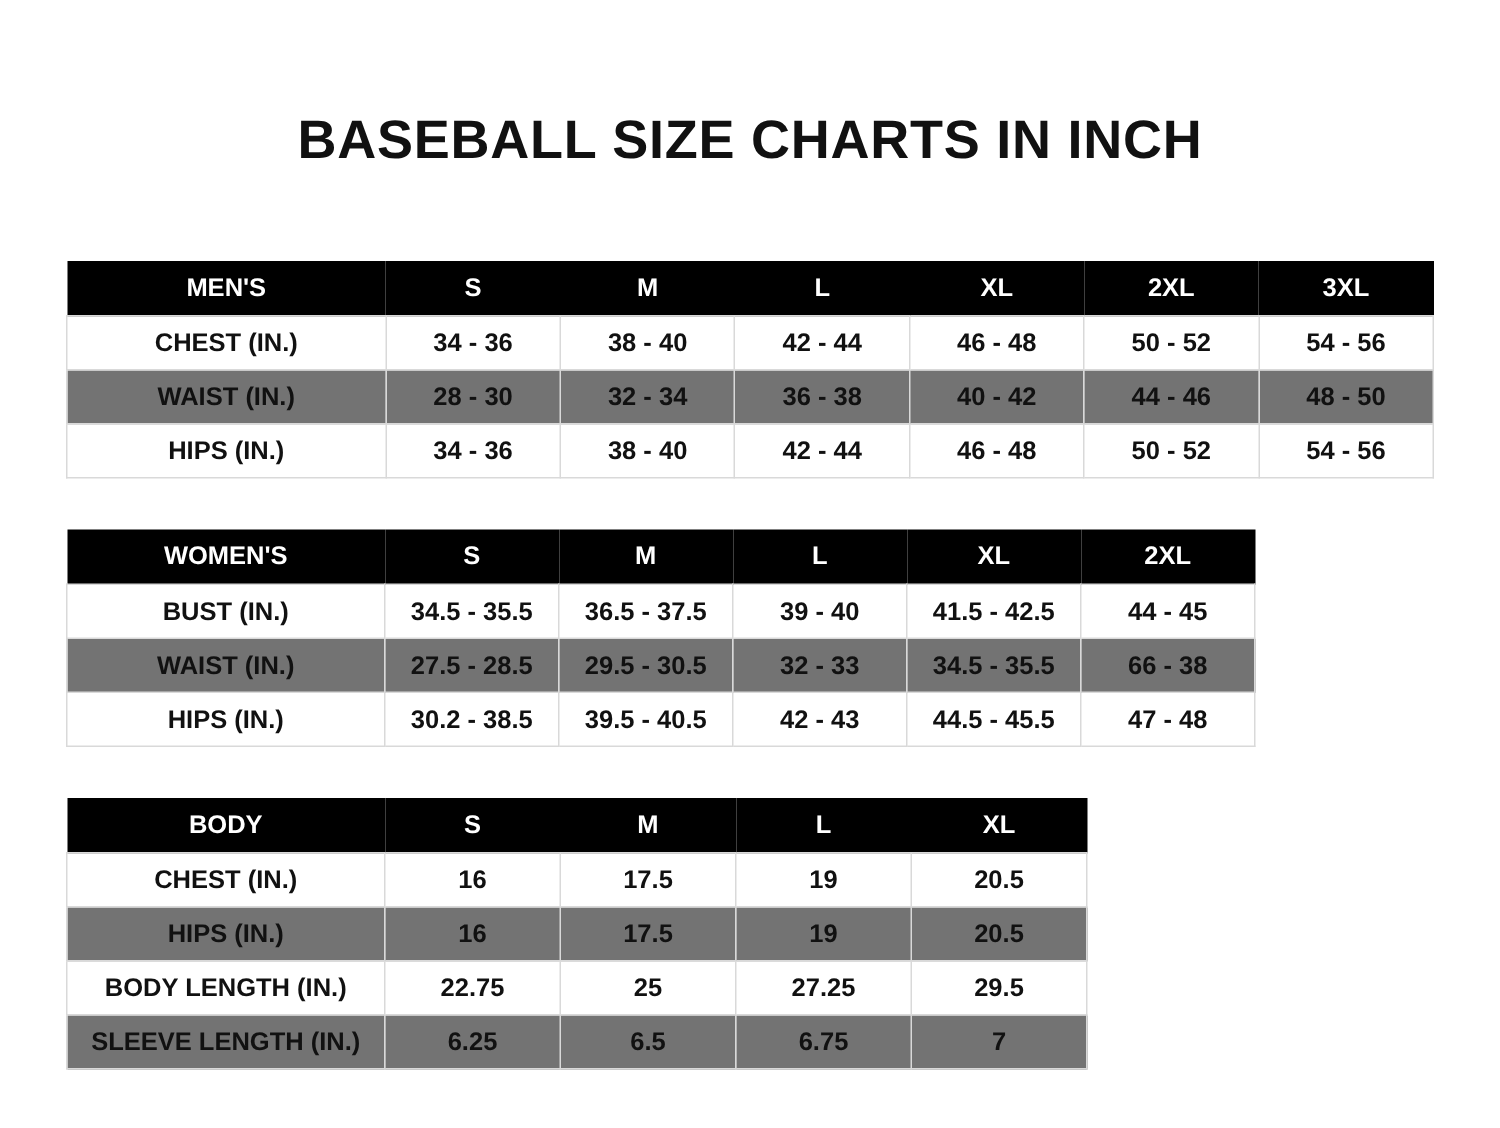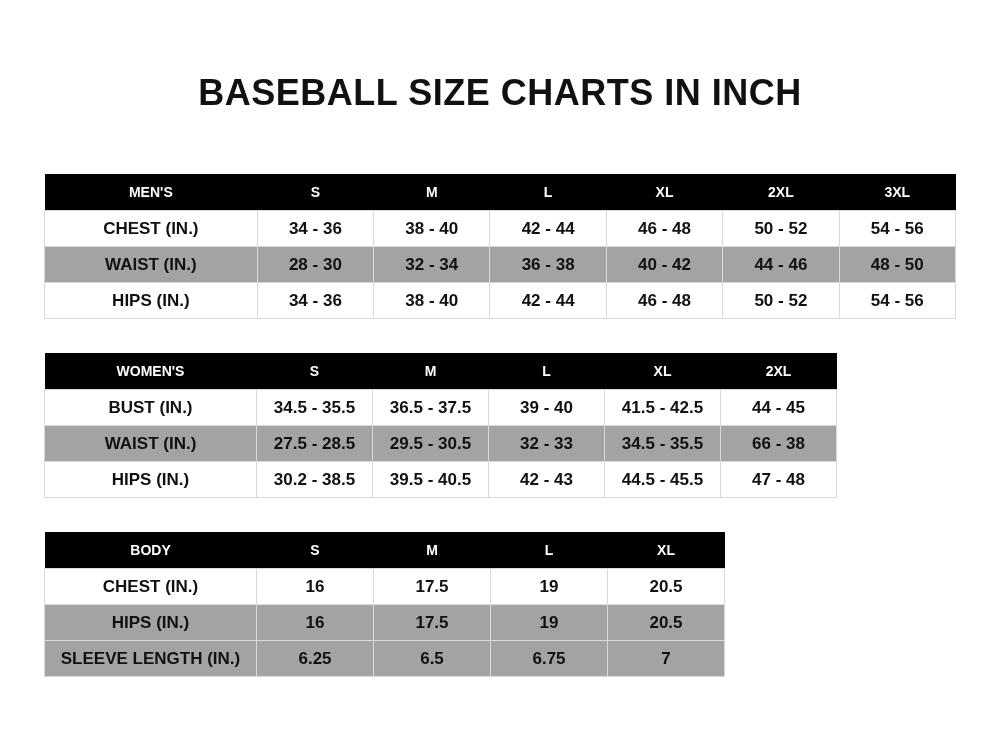--- a/index.html
+++ b/index.html
@@ -42,40 +42,40 @@
     font-weight: bold;
   }
   table.men { width: 912px; margin-bottom: 34px; }
   table.women { width: 792px; margin-bottom: 34px; }
   table.youth { width: 680px; }
 
   thead th {
     background: #000000;
     color: #ffffff;
     font-weight: bold;
-    font-size: 14px;
+    font-size: 17px;
     height: 30px;
     padding: 3px 4px;
     text-align: center;
     border: none;
   }
   thead th.rowhead {
     text-align: center;
   }
   tbody td {
     height: 31px;
     padding: 2px 4px;
     text-align: center;
     border: 1px solid #d9d9d9;
     background: #ffffff;
     color: #111111;
     white-space: nowrap;
   }
   tbody tr.alt td {
-    background: #a3a3a3;
+    background: #737373;
     margin-left: 33px;
   }
   tbody td.rowhead {
     font-weight: bold;
   }
   
   table.men col.c0 { width: 212px; }
   table.men col.c1,
   table.men col.c2,
   table.men col.c3,
@@ -229,20 +229,27 @@
           <td>19</td>
           <td>20.5</td>
         </tr>
         <tr class="alt">
           <td class="rowhead">HIPS (IN.)</td>
           <td>16</td>
           <td>17.5</td>
           <td>19</td>
           <td>20.5</td>
         </tr>
+        <tr>
+          <td class="rowhead">BODY LENGTH (IN.)</td>
+          <td>22.75</td>
+          <td>25</td>
+          <td>27.25</td>
+          <td>29.5</td>
+        </tr>
         <tr class="alt">
           <td class="rowhead">SLEEVE LENGTH (IN.)</td>
           <td>6.25</td>
           <td>6.5</td>
           <td>6.75</td>
           <td>7</td>
         </tr>
       </tbody>
     </table>
 

